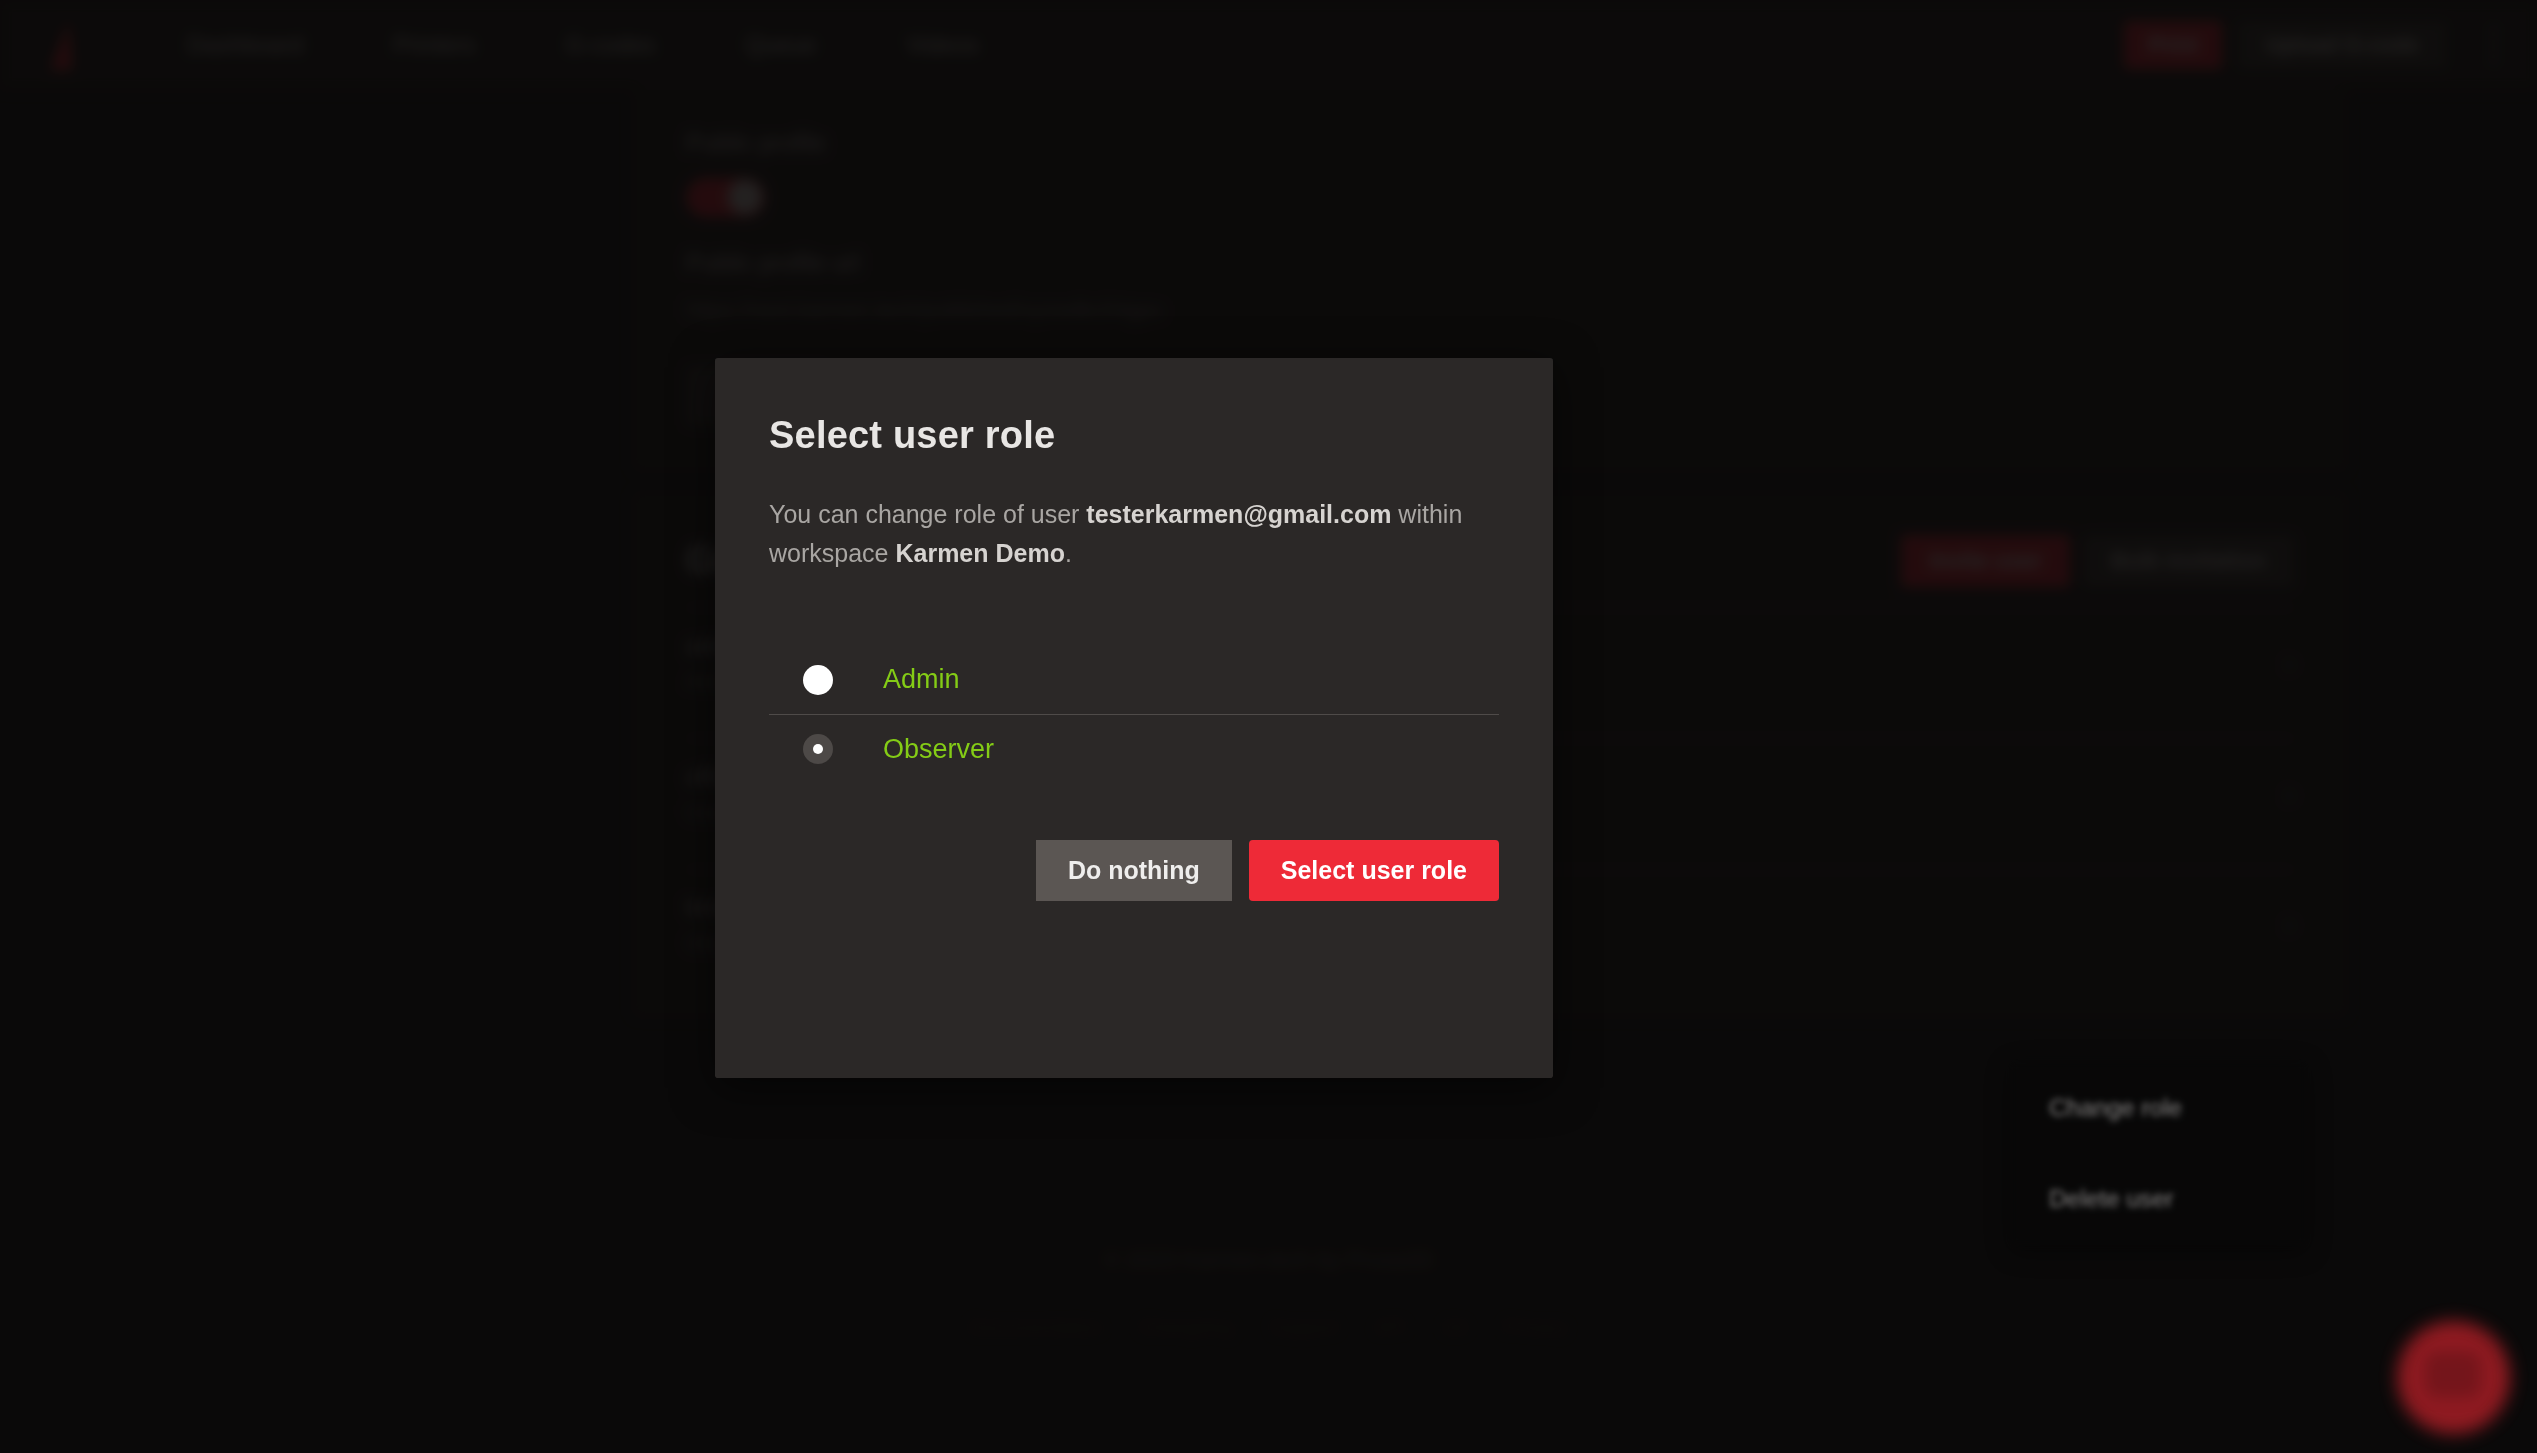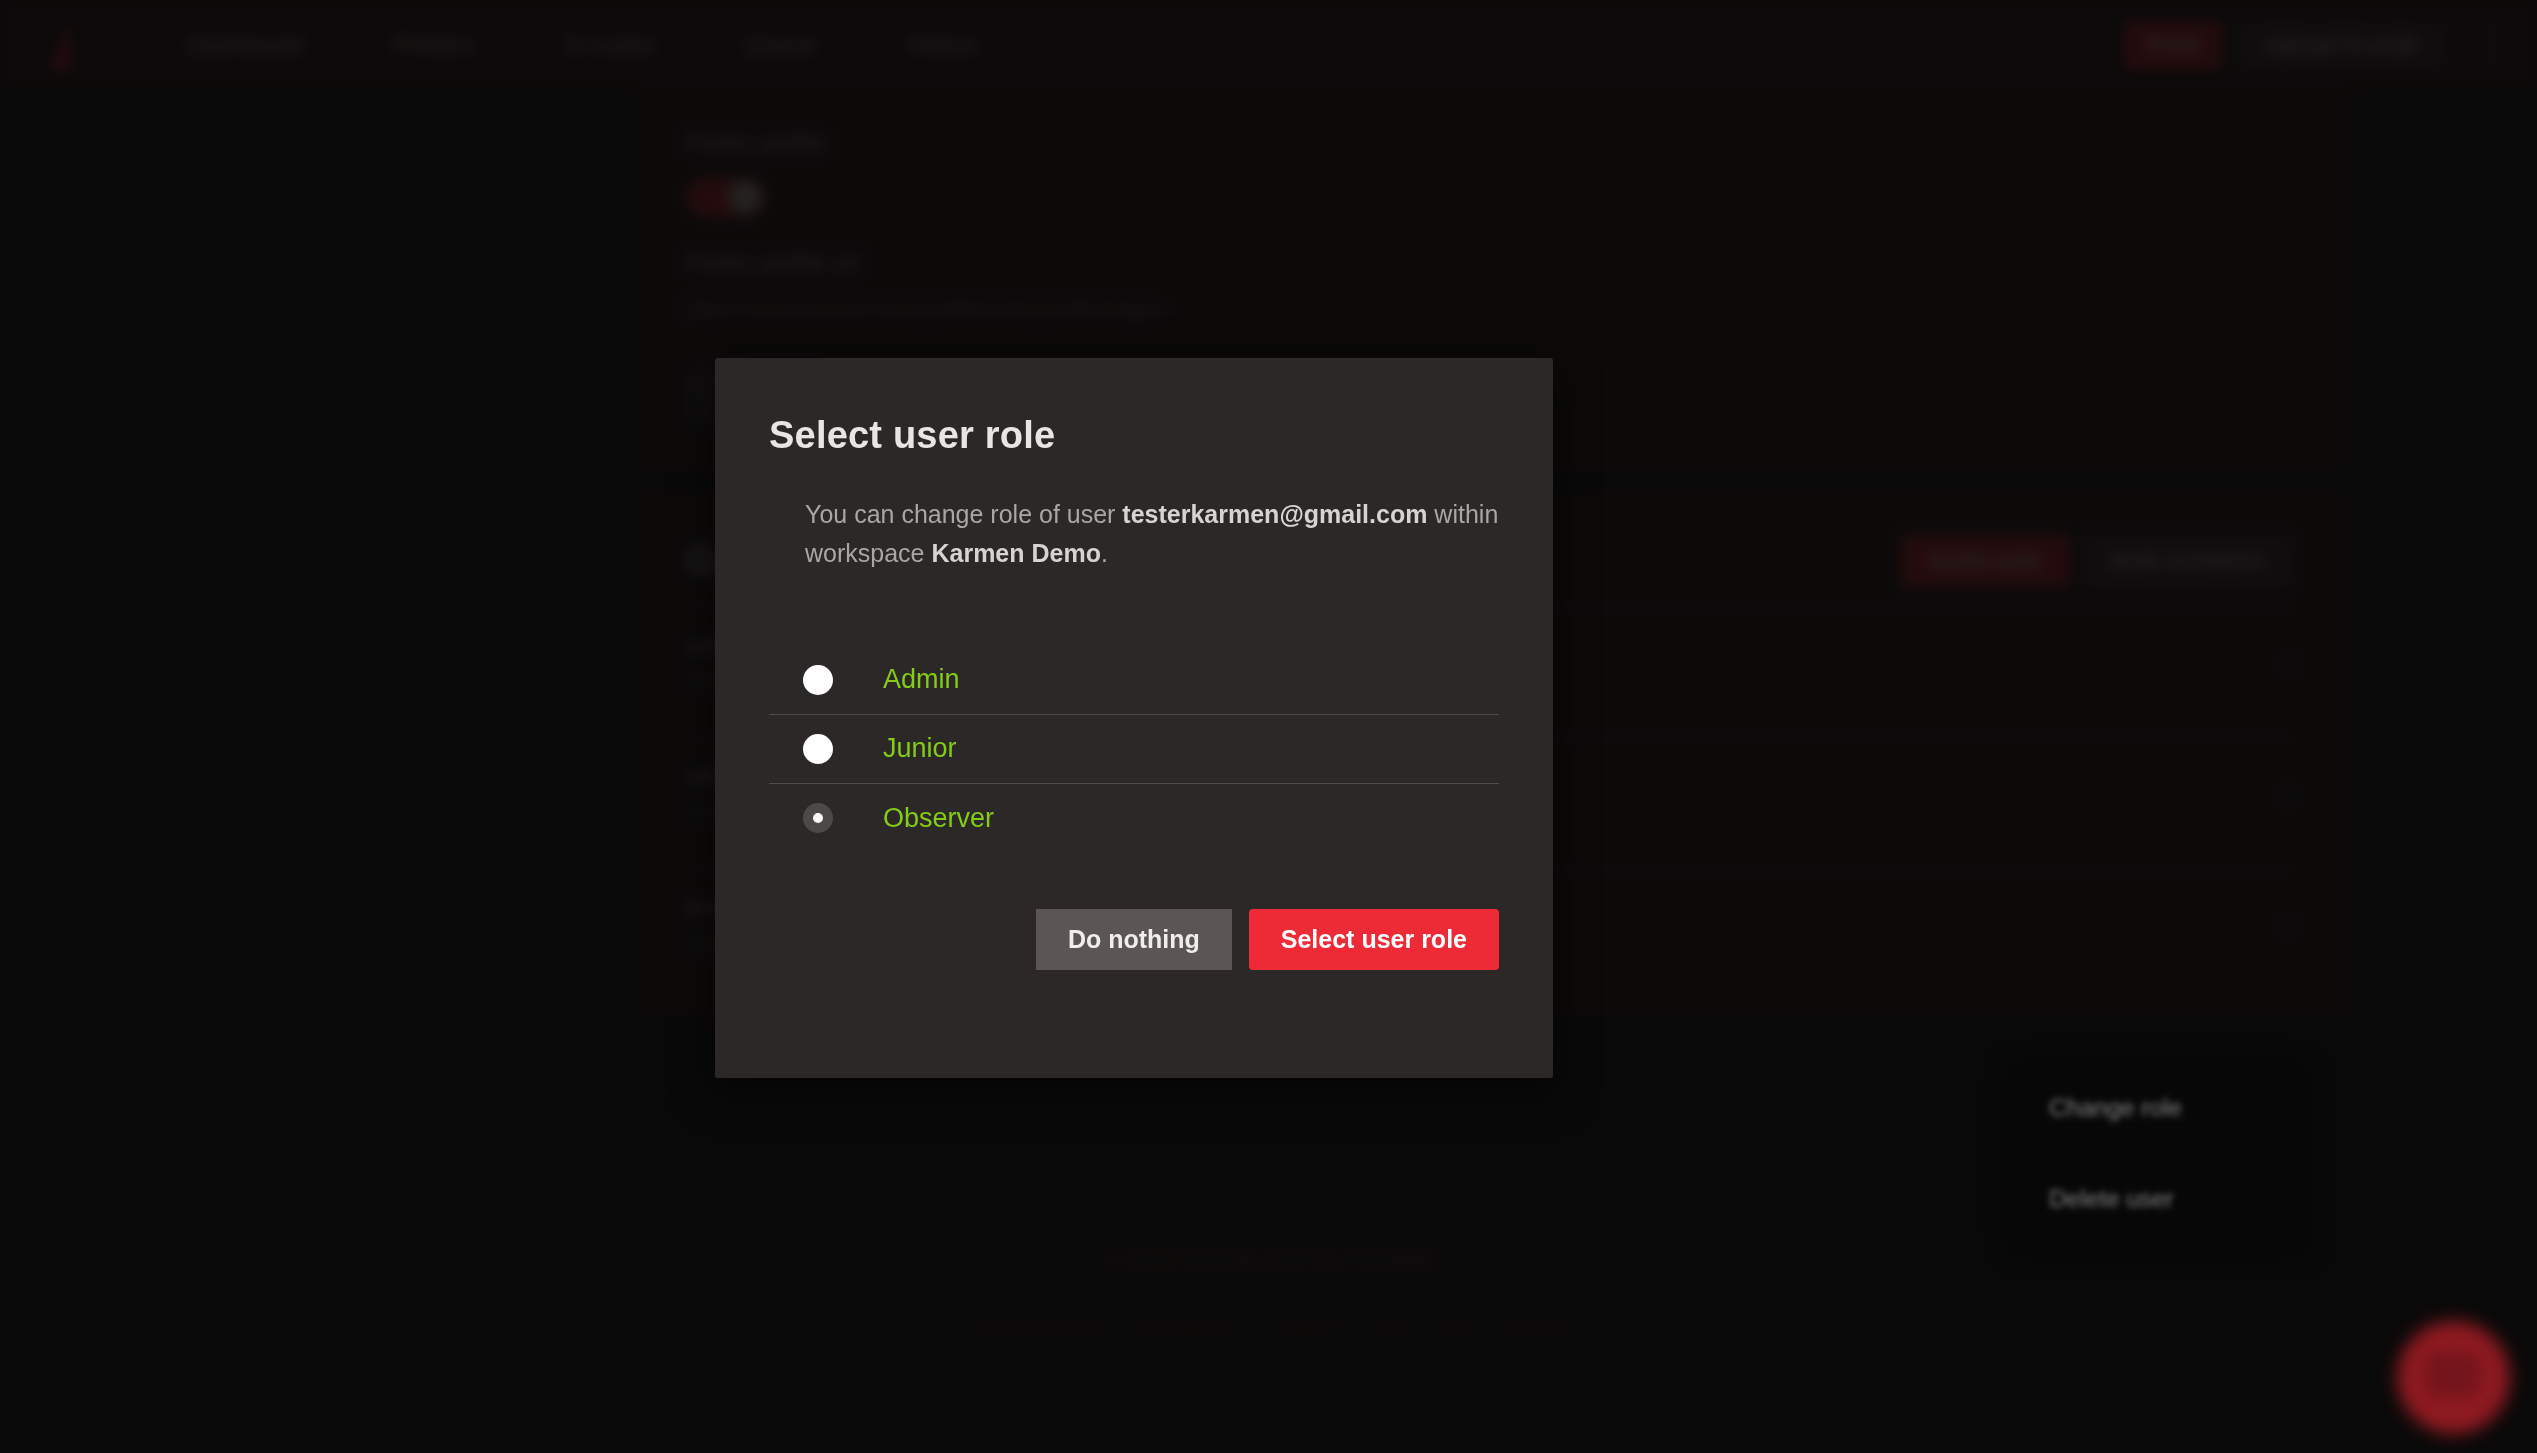--- a/index.html
+++ b/index.html
@@ -171,21 +171,20 @@
     padding: 56px 54px 0 54px;
   }
   .modal-title {
     color: #e8e6e4; font-size: 38px; font-weight: 700;
     letter-spacing: 0.2px;
   }
   .modal-desc {
     margin-top: 38px;
     color: #a9a6a3; font-size: 25px; line-height: 1.55;
     max-width: 778px;
-    margin-left: 36px;
   }
   .modal-desc b { color: #d6d3d0; font-weight: 700; }
 
   .role-list { margin-top: 73px; }
   .role-item {
     display: flex; align-items: center;
     height: 69px;
     border-bottom: 0.9px solid #4f4b49;
     padding-left: 34px;
   }
@@ -320,24 +319,20 @@
     <div class="modal-desc">
       <span>You can change role of user </span><b>testerkarmen@gmail.com</b><span> within workspace </span><b>Karmen Demo</b><span>.</span>
     </div>
 
     <div class="role-list">
       <div class="role-item">
         <span class="radio"></span>
         <span class="role-label">Admin</span>
       </div>
       <div class="role-item">
-        <span class="radio"></span>
-        <span class="role-label">Junior</span>
-      </div>
-      <div class="role-item">
         <span class="radio selected"></span>
         <span class="role-label">Observer</span>
       </div>
     </div>
 
     <div class="modal-actions">
       <button class="btn-do-nothing">Do nothing</button>
       <button class="btn-select-role">Select user role</button>
     </div>
   </div>

